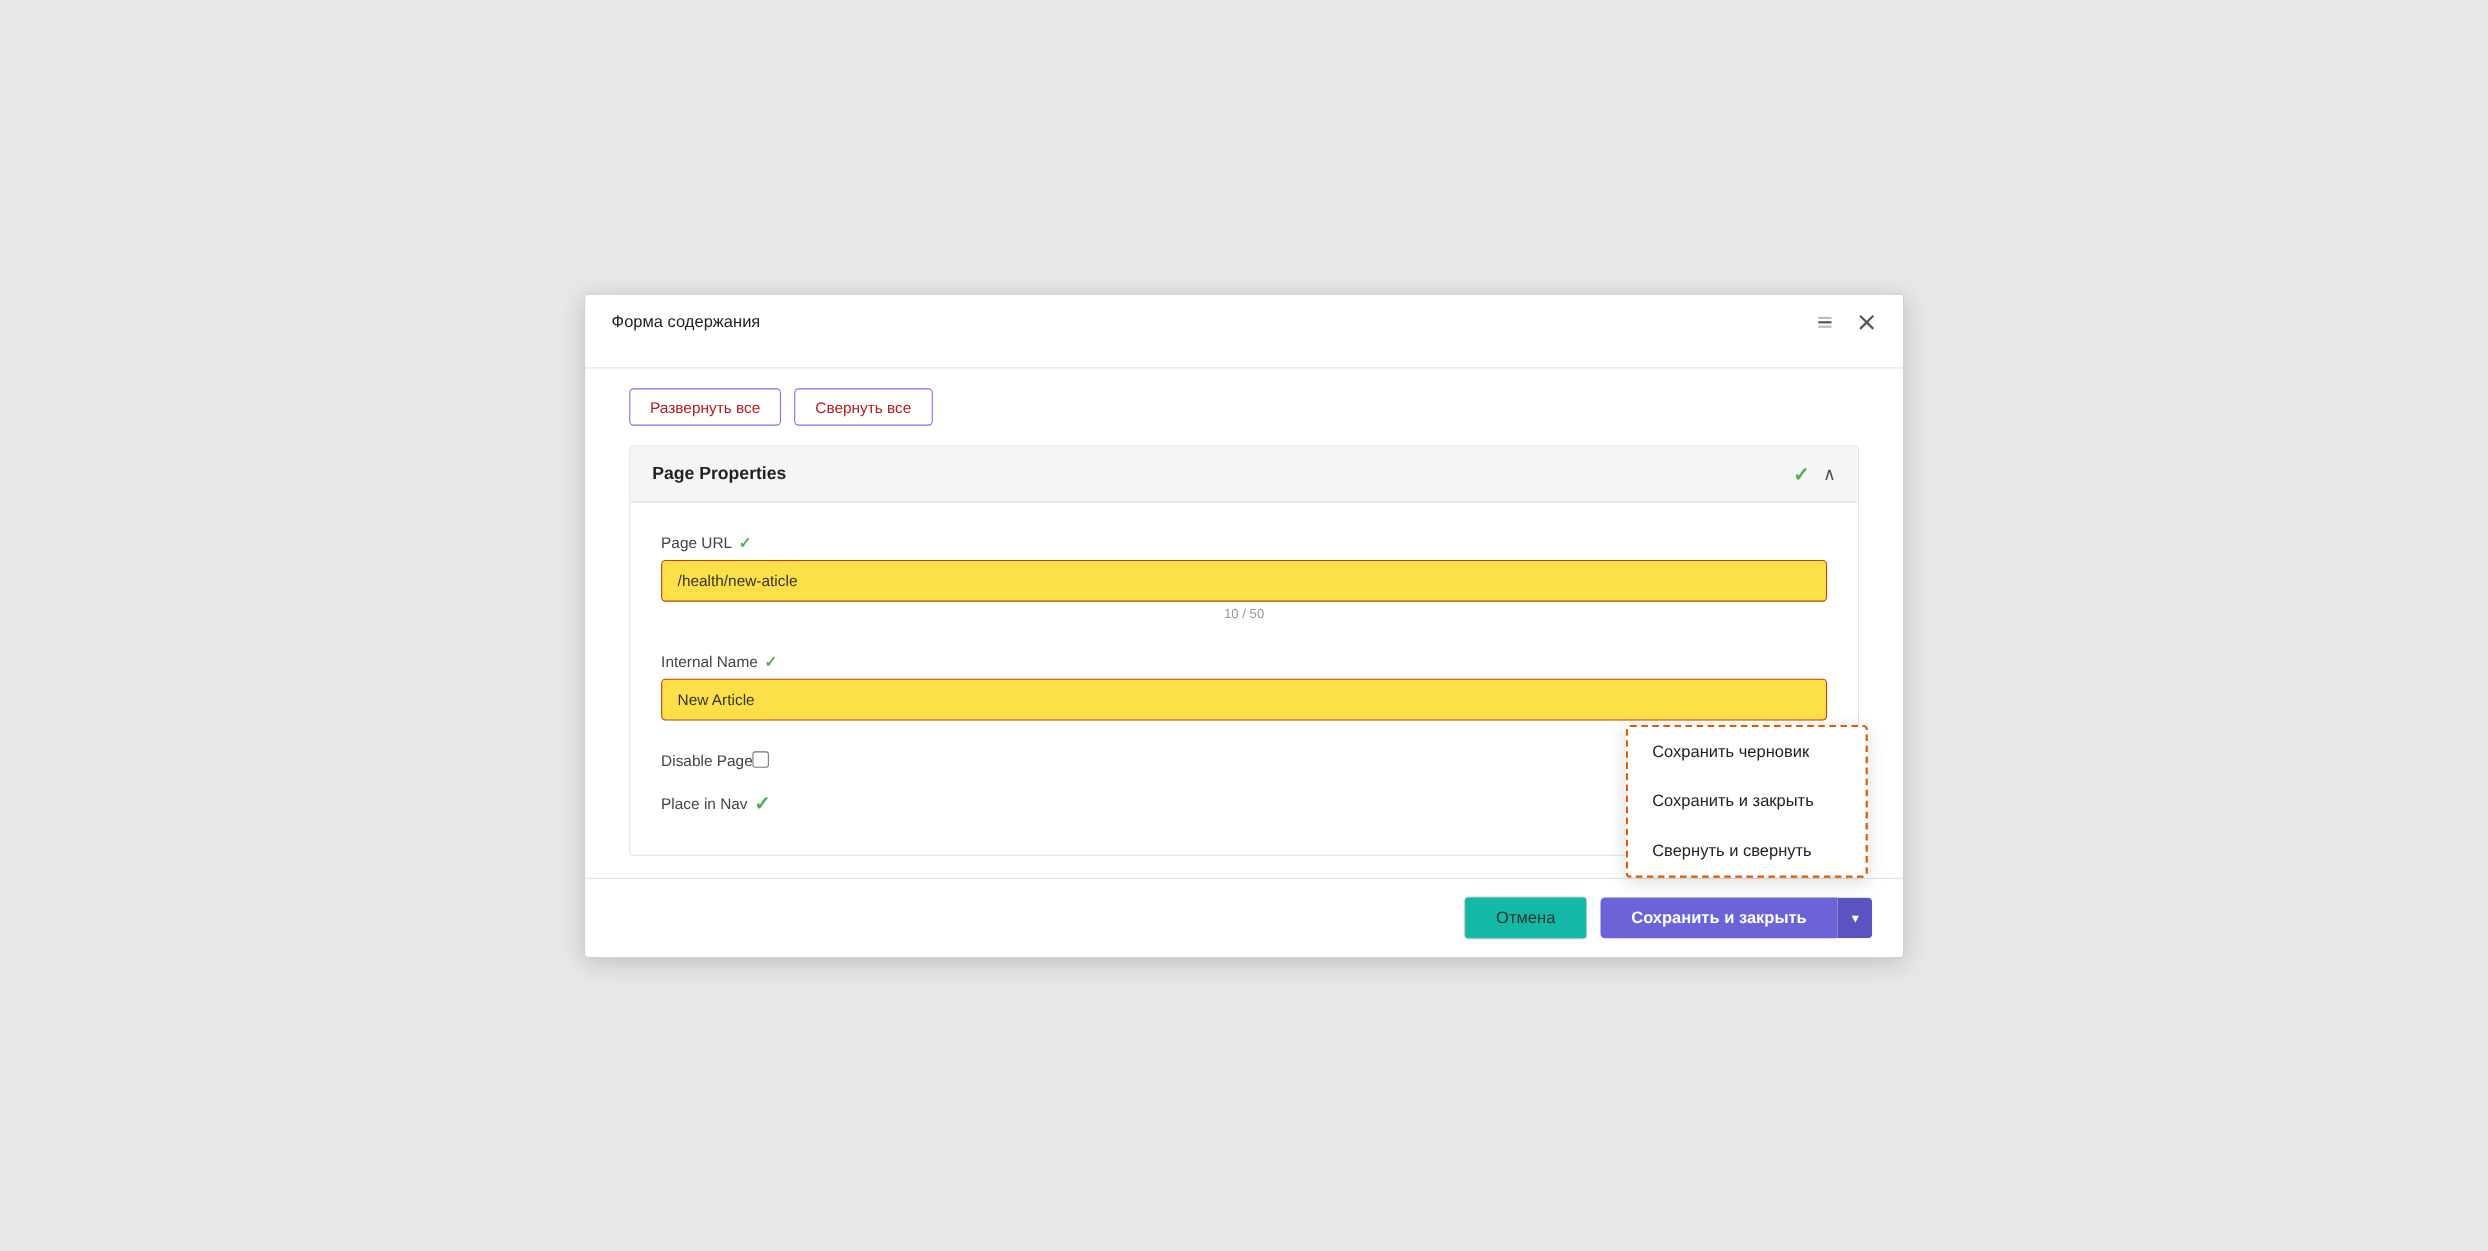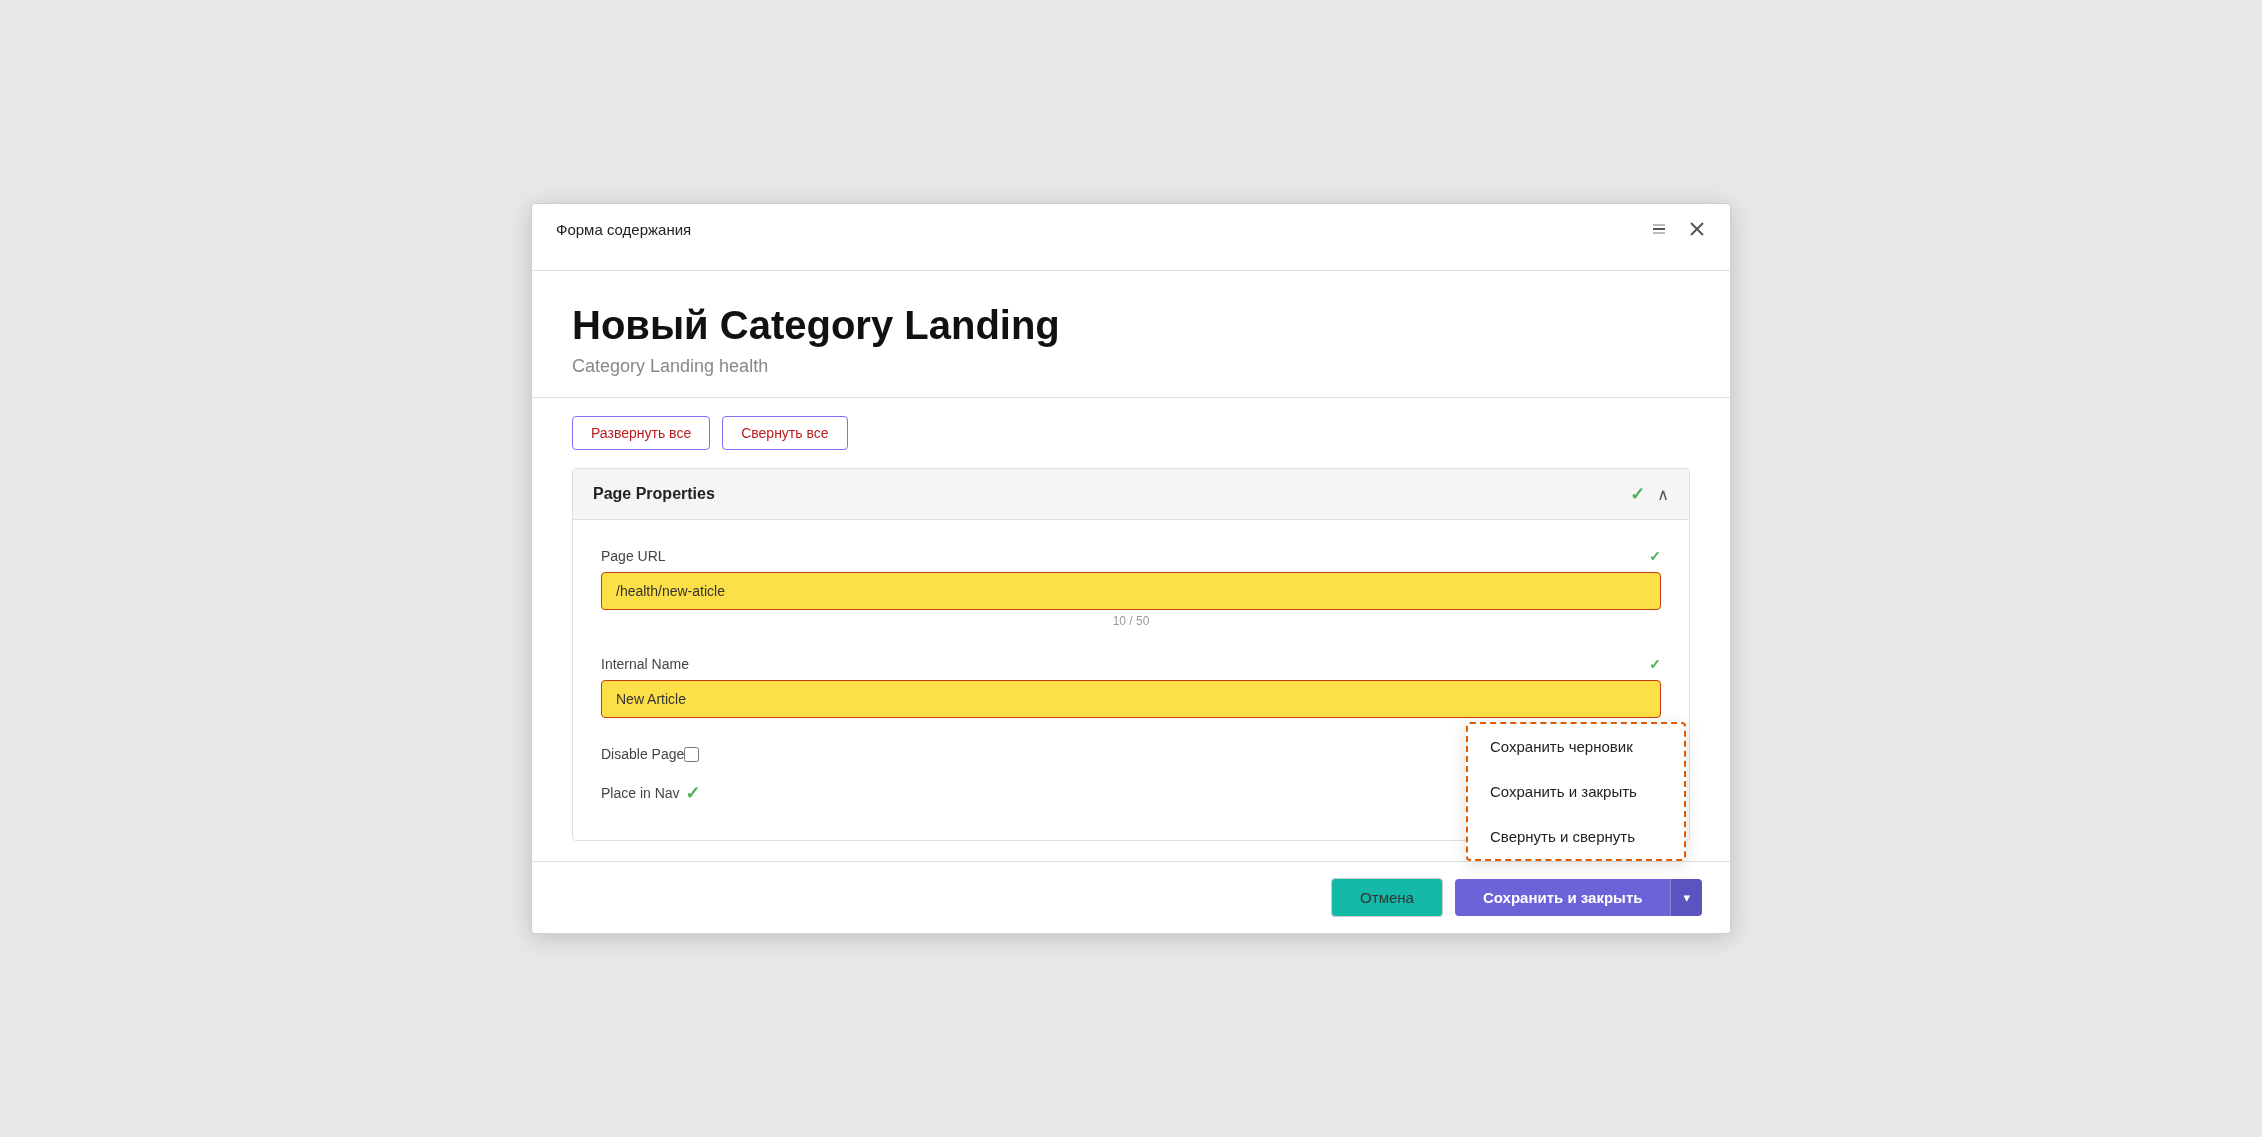--- a/index.html
+++ b/index.html
@@ -130,21 +130,20 @@
     .field-group {
       margin-bottom: 28px;
     }
     .field-label {
       font-size: 14px;
       color: #444;
       margin-bottom: 8px;
       display: flex;
       align-items: center;
       gap: 6px;
-      justify-content: space-between;
     }
     .field-label .check-green {
       font-size: 14px;
     }
     .field-input {
       width: 100%;
       border: 1px solid #c2410c;
       border-radius: 4px;
       padding: 10px 14px;
       font-size: 14px;
@@ -221,21 +220,21 @@
       font-size: 13px;
       padding: 10px 12px;
       cursor: pointer;
       border-radius: 0 4px 4px 0;
       border-left: 1px solid rgba(255,255,255,0.3);
     }
 
     
     .save-dropdown {
       position: absolute;
-      right: 44px;
+      right: 32px;
       bottom: 72px;
       background: #fff;
       border: 2px dashed #e05a00;
       border-radius: 4px;
       box-shadow: 0 4px 16px rgba(0,0,0,0.13);
       z-index: 100;
       min-width: 220px;
     }
     .save-dropdown-item {
       padding: 14px 22px;
@@ -272,24 +271,20 @@
       </button>
       <button class="title-bar-btn" title="Close">
         <svg width="18" height="18" viewBox="0 0 18 18" fill="none">
           <line x1="3" y1="3" x2="15" y2="15" stroke="#555" stroke-width="2"></line>
           <line x1="15" y1="3" x2="3" y2="15" stroke="#555" stroke-width="2"></line>
         </svg>
       </button>
     </div>
   </div>
 
-  <div class="content-header">
-    <div class="content-title">Новый Category Landing</div>
-    <div class="content-subtitle">Category Landing health</div>
-  </div>
 
   <div class="toolbar">
     <button class="toolbar-btn">Развернуть все</button>
     <button class="toolbar-btn">Свернуть все</button>
   </div>
 
   <div class="section">
     <div class="section-header">
       <span class="section-title">Page Properties</span>
       <div class="section-header-right">

